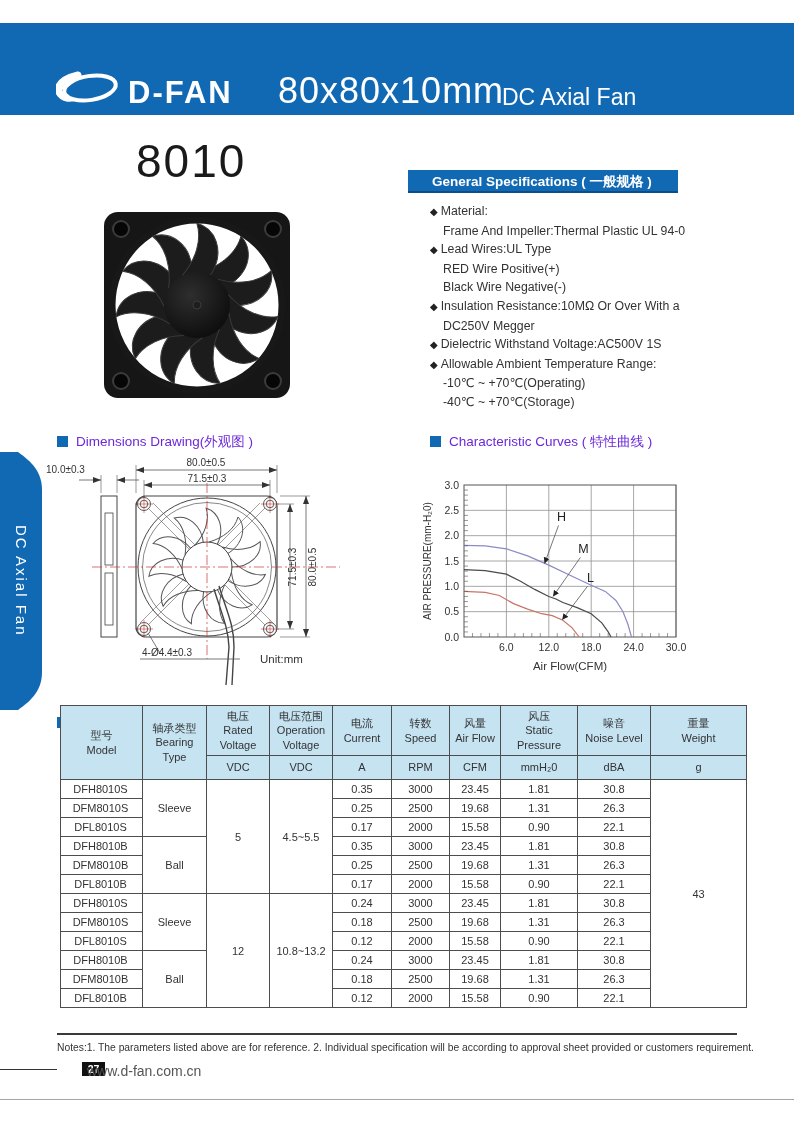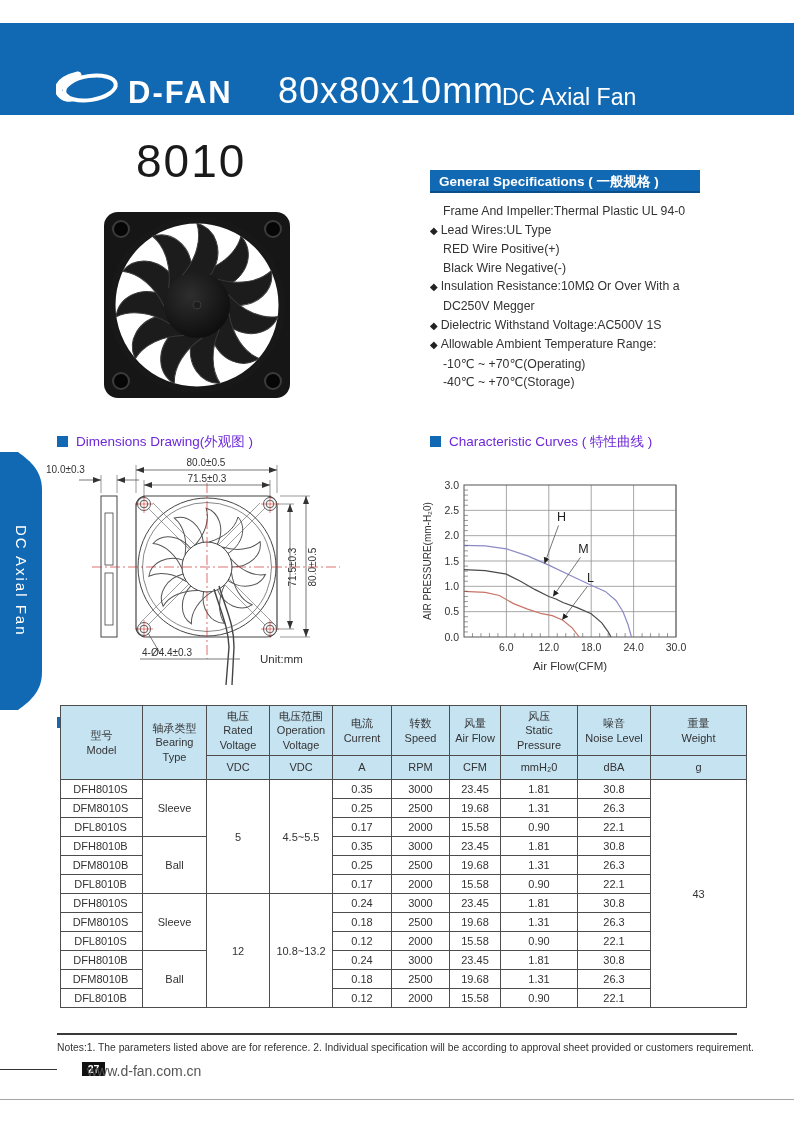--- a/index.html
+++ b/index.html
@@ -11,23 +11,23 @@
   .brand-logo{position:absolute;left:56px;top:44px;width:66px;height:42px;}
   .brand-name{position:absolute;left:128px;top:52px;font-size:31px;font-weight:bold;color:#fff;letter-spacing:2px;}
   .size-title{position:absolute;left:278px;top:47px;font-size:36px;color:#fff;letter-spacing:1px;}
   .product-type{position:absolute;left:502px;top:61px;font-size:23px;color:#fff;}
 
   .model-title{position:absolute;left:136px;top:134px;font-size:46px;color:#1a1a1a;letter-spacing:2px;}
 
   .fan-photo{position:absolute;left:94px;top:210px;width:207px;height:190px;}
 
   
-  .gs-bar{position:absolute;left:430px;top:170px;width:270px;height:23px;background:#1169b4;
+  .gs-bar{position:absolute;left:408px;top:170px;width:270px;height:23px;background:#1169b4;
           border-bottom:2px solid #0b4d88;color:#fff;font-size:13.5px;font-weight:bold;
-          line-height:23px;padding-left:9px;box-sizing:border-box;}
+          line-height:23px;padding-left:24px;box-sizing:border-box;}
   .gs-list{position:absolute;left:430px;top:202px;width:350px;font-size:12.3px;color:#333;}
   .gs-line{line-height:18.6px;white-space:nowrap;}
   .gs-line.cont{padding-left:13px;}
   .diamond{font-size:10px;margin-right:3px;color:#222;}
 
   
   .sec-head{position:absolute;font-size:13.5px;color:#6d28d9;font-weight:500;}
   .sq{display:inline-block;width:11px;height:11px;background:#1169b4;margin-right:8px;vertical-align:-1px;}
 
   
@@ -108,20 +108,21 @@
     <g fill="#060606" stroke="#3c3c3c" stroke-width="2">
       <circle cx="27" cy="19" r="8"></circle>
         <circle cx="179" cy="19" r="8"></circle>
       <circle cx="27" cy="171" r="8"></circle>
         <circle cx="179" cy="171" r="8"></circle>
     </g>
   </svg>
 
   <div class="gs-bar">General Specifications ( 一般规格 )</div>
   <div class="gs-list">
+      <div class="gs-line"><span class="diamond">◆</span>Material:</div>
       <div class="gs-line cont">Frame And Impeller:Thermal Plastic UL 94-0</div>
       <div class="gs-line"><span class="diamond">◆</span>Lead Wires:UL Type</div>
       <div class="gs-line cont">RED Wire Positive(+)</div>
       <div class="gs-line cont">Black Wire Negative(-)</div>
       <div class="gs-line"><span class="diamond">◆</span>Insulation Resistance:10MΩ Or Over With a</div>
       <div class="gs-line cont">DC250V Megger</div>
       <div class="gs-line"><span class="diamond">◆</span>Dielectric Withstand Voltage:AC500V 1S</div>
       <div class="gs-line"><span class="diamond">◆</span>Allowable Ambient Temperature Range:</div>
       <div class="gs-line cont">-10℃ ~ +70℃(Operating)</div>
       <div class="gs-line cont">-40℃ ~ +70℃(Storage)</div>

